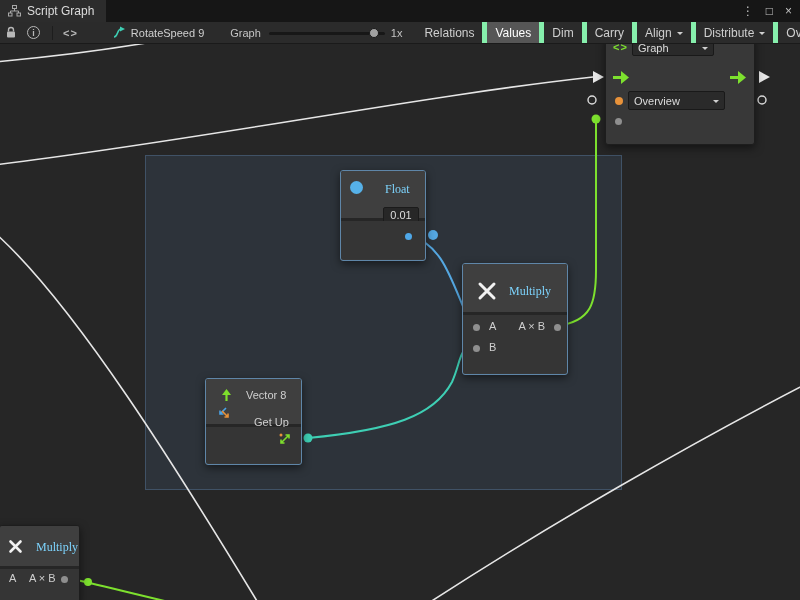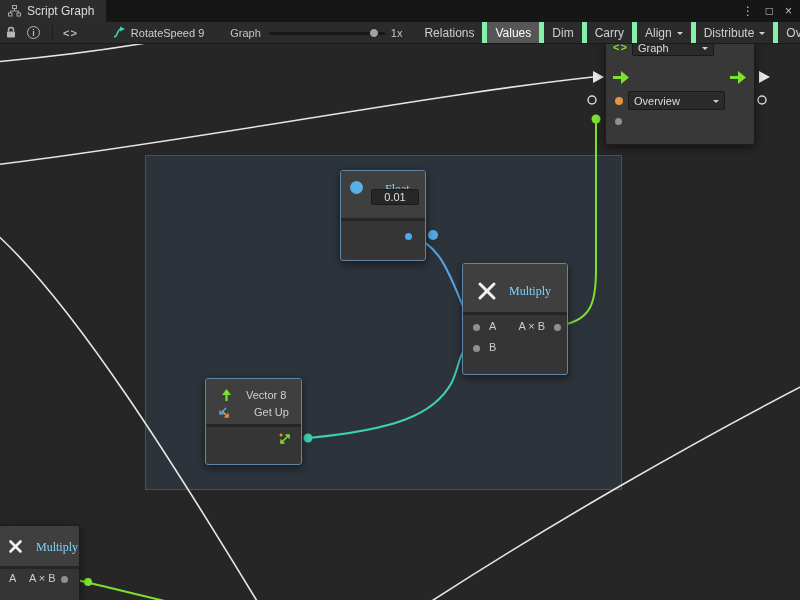--- a/index.html
+++ b/index.html
@@ -190,21 +190,21 @@
         <span>Overview</span>
         <span class="caret" style="margin-top:5px;"></span>
       </span>
       <span class="dot" style="left:9px; top:81px;"></span>
     </div>
 
     <div class="node selected" style="left:340px; top:126px; width:86px; height:91px;">
       <div class="node-header" style="height:47px;">
         <span class="float-circle" style="left:9px; top:10px;"></span>
         <span class="ntitle abs" style="left:44px; top:11px;">Float</span>
-        <span class="value-box" style="right:6px; top:18px; width:48px; height:16px; line-height:15px;">0.01</span>
+        <span class="value-box" style="right:6px; top:36px; width:36px; height:16px; line-height:15px;">0.01</span>
       </div>
       <div class="node-sep"></div>
       <div class="node-body" style="height:38px;"></div>
       <span class="dot blue" style="left:64px; top:62px;"></span>
     </div>
 
     <div class="node selected" style="left:462px; top:219px; width:106px; height:112px;">
       <div class="node-header" style="height:48px;">
         <svg class="abs" style="left:14px; top:17px;" width="20" height="20">
           <path d="M3 3 L17 17 M17 3 L3 17" stroke="#f2f2f2" stroke-width="3" stroke-linecap="round"></path>
@@ -225,21 +225,21 @@
       <div class="node-header" style="height:45px;">
         <svg class="abs" style="left:14px; top:10px;" width="13" height="13">
           <path d="M6.5 12 V4" stroke="#7ede2c" stroke-width="2.2"></path>
           <polygon points="6.5,0 2,6 11,6" fill="#7ede2c"></polygon>
         </svg>
         <span class="plabel" style="left:40px; top:10px;">Vector 8</span>
         <svg class="abs" style="left:10px; top:27px;" width="14" height="13">
           <path d="M10 2 L4 8 M4 4.5 L4 8 L7.5 8" stroke="#4aa3e8" stroke-width="1.6" fill="none"></path>
           <path d="M6 5 L12 11 M12 7.5 L12 11 L8.5 11" stroke="#e8923a" stroke-width="1.6" fill="none"></path>
         </svg>
-        <span class="plabel" style="left:48px; top:27px;">Get Up</span>
+        <span class="plabel" style="left:48px; top:37px;">Get Up</span>
       </div>
       <div class="node-sep"></div>
       <div class="node-body" style="height:36px;"></div>
       <svg class="abs" style="right:9px; top:53px;" width="14" height="14">
         <path d="M3 11 L11 3 M11 6.5 V3 H7.5 M3 7.5 V11 H6.5" stroke="#7ede2c" stroke-width="1.6" fill="none"></path>
         <circle cx="3" cy="3" r="1.5" fill="#e8923a"></circle>
       </svg>
     </div>
 
     <div class="node" style="left:-1px; top:481px; width:81px; height:78px;">

